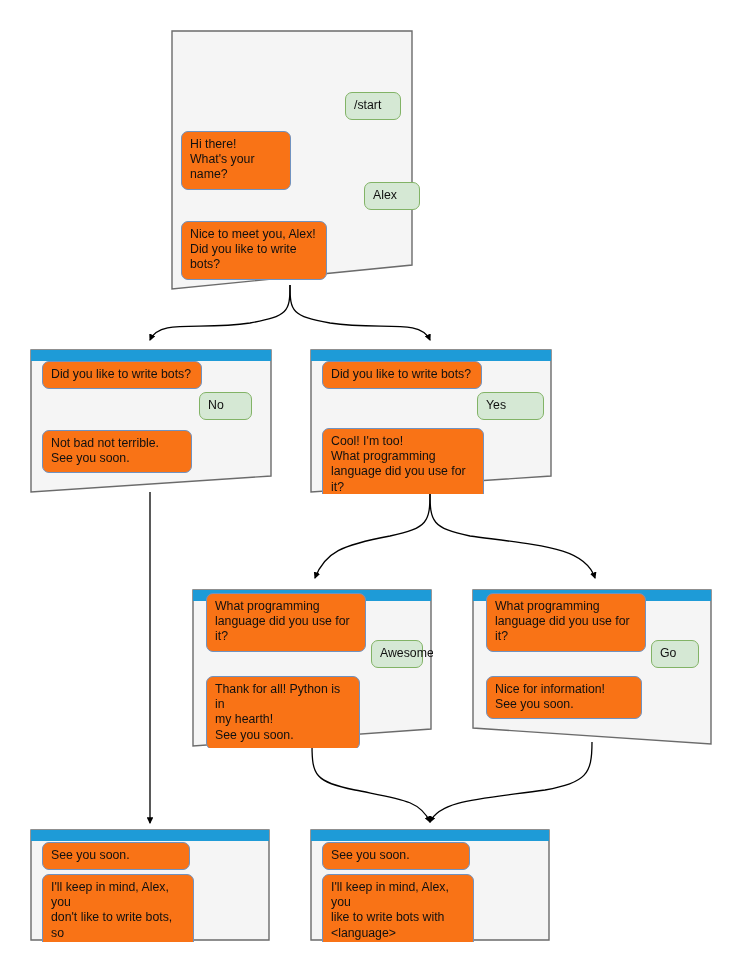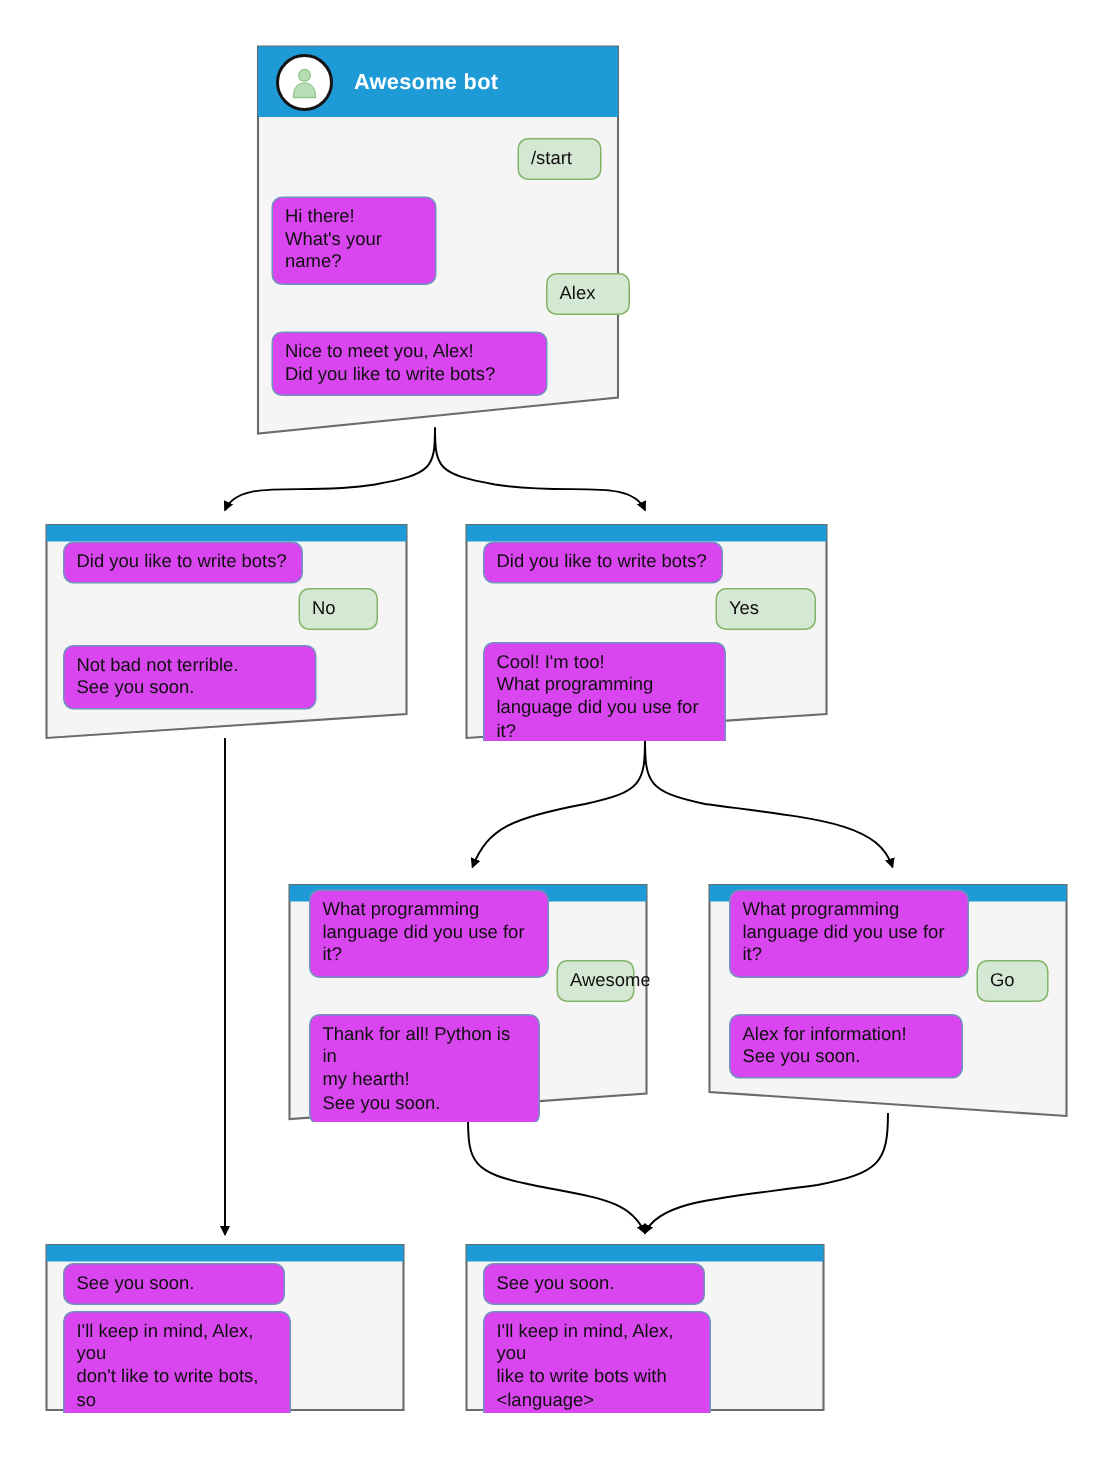--- a/index.html
+++ b/index.html
@@ -44,21 +44,21 @@
     position:absolute;
     box-sizing:border-box;
     border-radius:7px;
     font-size:12.3px;
     line-height:15.2px;
     padding:5px 8px 6px 8px;
     white-space:pre-line;
     color:#101010;
   }
   .msg.bot{
-    background:#d946ef;border:1px solid #7092c0;
+    background:#f97316;border:1px solid #7092c0;
     left:10px;
   }
   .msg.user{
     background:#d5e8d4;border:1px solid #82b366;
     text-align:left;
   }
   .clip{
     position:absolute;left:0;top:0;width:100%;height:100%;
     overflow:hidden;
   }
@@ -90,52 +90,43 @@
 
       <path d="M 592,742 C 592,775 586,782 545,790 C 480,799 440,800 430,822" marker-end="url(#ah)"></path>
     </g>
   </svg>
 
   <div class="node" style="left:170px;top:29px;width:244px;height:262px;">
     <svg class="node-shape" viewBox="0 0 244 262" preserveAspectRatio="none">
       <path d="M 2,2 L 242,2 L 242,236 L 2,260 Z" fill="#f5f5f5" stroke="#6b6b6b" stroke-width="1.4"></path>
     </svg>
     <div class="node-inner">
-      <div class="hdr tall" style="width:240px;left:2px;top:2px;">
-        <div class="avatar">
-          <svg width="24" height="24" viewBox="0 0 24 24">
-            <circle cx="12" cy="7.2" r="3.9" fill="#b9ddb4" stroke="#8fc98a" stroke-width="0.9"></circle>
-            <path d="M 4.6 22 C 4.6 15.4 7.8 12.4 12 12.4 C 16.2 12.4 19.4 15.4 19.4 22 Z" fill="#b9ddb4" stroke="#8fc98a" stroke-width="0.9"></path>
-          </svg>
-        </div>
-        <span class="bot-title">Awesome bot</span>
-      </div>
 
       <div class="msg user" style="left:175px;top:63px;width:56px;">/start</div>
 
       <div class="msg bot" style="left:11px;top:102px;width:110px;">Hi there!
 What's your name?</div>
 
       <div class="msg user" style="left:175px;top:153px;width:56px;margin-left:19px;">Alex</div>
 
-      <div class="msg bot" style="left:11px;top:192px;width:184px;">Nice to meet you, Alex!
+      <div class="msg bot" style="left:11px;top:192px;width:146px;">Nice to meet you, Alex!
 Did you like to write bots?</div>
     </div>
   </div>
 
   <div class="node" style="left:29px;top:348px;width:244px;height:146px;">
     <svg class="node-shape" viewBox="0 0 244 146" preserveAspectRatio="none">
       <path d="M 2,2 L 242,2 L 242,128 L 2,144 Z" fill="#f5f5f5" stroke="#6b6b6b" stroke-width="1.4"></path>
     </svg>
     <div class="node-inner">
       <div class="hdr thin" style="width:240px;left:2px;top:2px;"></div>
       <div class="clip">
         <div class="msg bot" style="left:13px;top:13px;width:160px;">Did you like to write bots?</div>
         <div class="msg user" style="left:170px;top:44px;width:53px;">No</div>
-        <div class="msg bot" style="left:13px;top:82px;width:169px;">Not bad not terrible.
+        <div class="msg bot" style="left:13px;top:82px;width:150px;">Not bad not terrible.
 See you soon.</div>
       </div>
     </div>
   </div>
 
   <div class="node" style="left:309px;top:348px;width:244px;height:146px;">
     <svg class="node-shape" viewBox="0 0 244 146" preserveAspectRatio="none">
       <path d="M 2,2 L 242,2 L 242,128 L 2,144 Z" fill="#f5f5f5" stroke="#6b6b6b" stroke-width="1.4"></path>
     </svg>
     <div class="node-inner">
@@ -170,21 +161,21 @@
   <div class="node" style="left:471px;top:588px;width:242px;height:158px;">
     <svg class="node-shape" viewBox="0 0 242 158" preserveAspectRatio="none">
       <path d="M 2,2 L 240,2 L 240,156 L 2,140 Z" fill="#f5f5f5" stroke="#6b6b6b" stroke-width="1.4"></path>
     </svg>
     <div class="node-inner">
       <div class="hdr thin" style="width:238px;left:2px;top:2px;"></div>
       <div class="clip">
         <div class="msg bot" style="left:15px;top:5px;width:160px;">What programming
 language did you use for it?</div>
         <div class="msg user" style="left:180px;top:52px;width:48px;">Go</div>
-        <div class="msg bot" style="left:15px;top:88px;width:156px;">Alex for information!
+        <div class="msg bot" style="left:15px;top:88px;width:156px;">Nice for information!
 See you soon.</div>
       </div>
     </div>
   </div>
 
   <div class="node" style="left:29px;top:828px;width:242px;height:114px;">
     <svg class="node-shape" viewBox="0 0 242 114" preserveAspectRatio="none">
       <path d="M 2,2 L 240,2 L 240,112 L 2,112 Z" fill="#f5f5f5" stroke="#6b6b6b" stroke-width="1.4"></path>
     </svg>
     <div class="node-inner">

